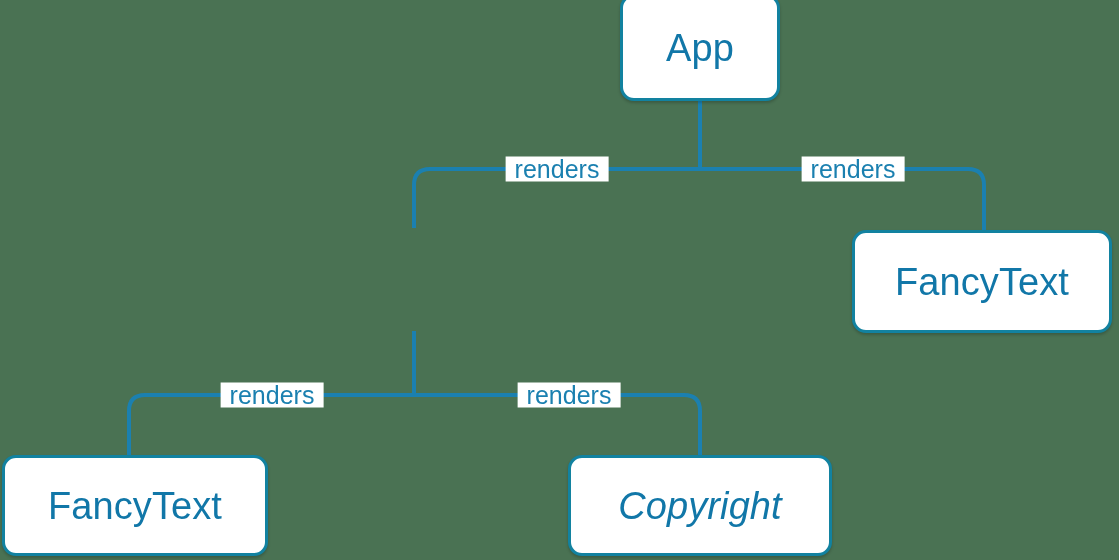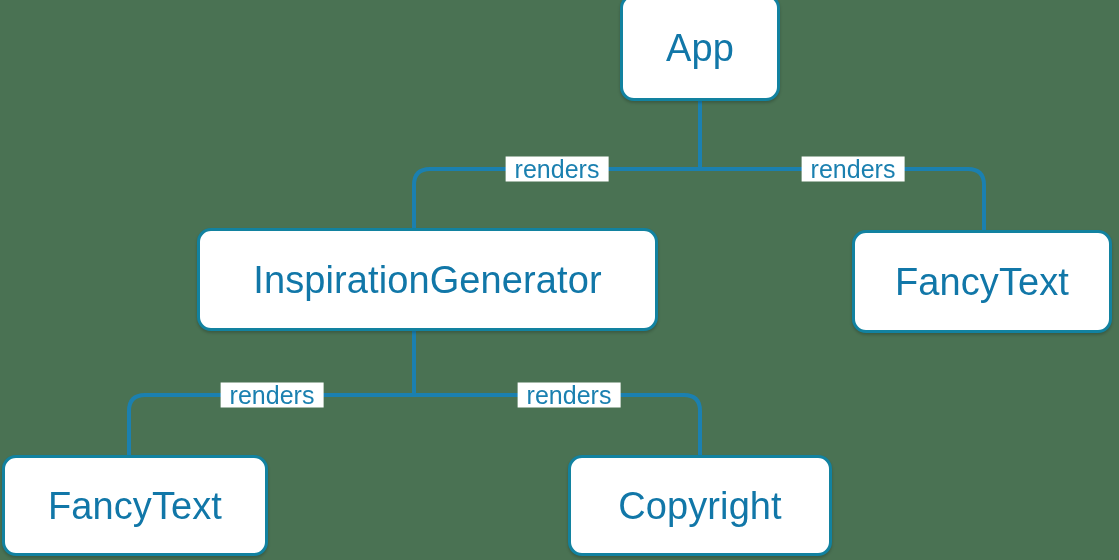--- a/index.html
+++ b/index.html
@@ -48,21 +48,21 @@
     font-size: 38px;
     line-height: 1;
     font-weight: 400;
     white-space: nowrap;
     letter-spacing: 0.1px;
   }
   #node-app        { left: 620px; top: -6px;  width: 160px; height: 107px; }
   #node-insp       { left: 197px; top: 228px; width: 461px; height: 103px; }
   #node-fancy-right{ left: 852px; top: 230px; width: 260px; height: 103px; }
   #node-fancy-left { left: 2px;   top: 455px; width: 266px; height: 101px; }
-  #node-copyright  { left: 568px; top: 455px; width: 264px; height: 101px; }
+  #node-copyright  { left: 568px; top: 455px; width: 264px; height: 101px; font-style: italic; }
 
   
   .edge-label {
     position: absolute;
     z-index: 3;
     color: #1b80b0;
     font-size: 25px;
     line-height: 1;
     font-weight: 400;
     white-space: nowrap;
@@ -94,23 +94,20 @@
       <path d="M 414 395 L 145 395 Q 129 395 129 411 L 129 455"></path>
 
       <path d="M 414 395 L 684 395 Q 700 395 700 411 L 700 455"></path>
     </g>
   </svg>
 
   <div class="node" id="node-app">
     <span class="node-label">App</span>
   </div>
 
-  <div class="node" id="node-insp">
-    <span class="node-label">InspirationGenerator</span>
-  </div>
 
   <div class="node" id="node-fancy-right">
     <span class="node-label">FancyText</span>
   </div>
 
   <div class="node" id="node-fancy-left">
     <span class="node-label">FancyText</span>
   </div>
 
   <div class="node" id="node-copyright">

